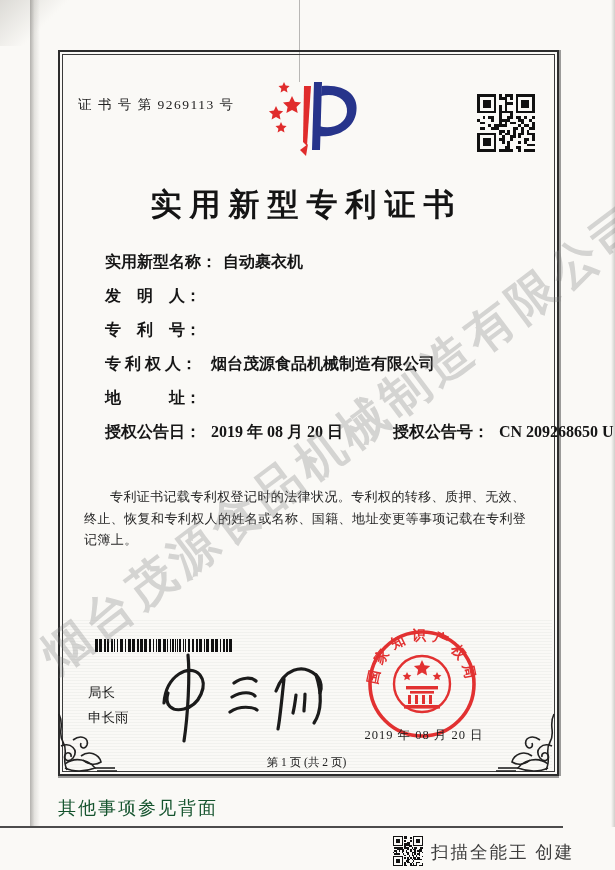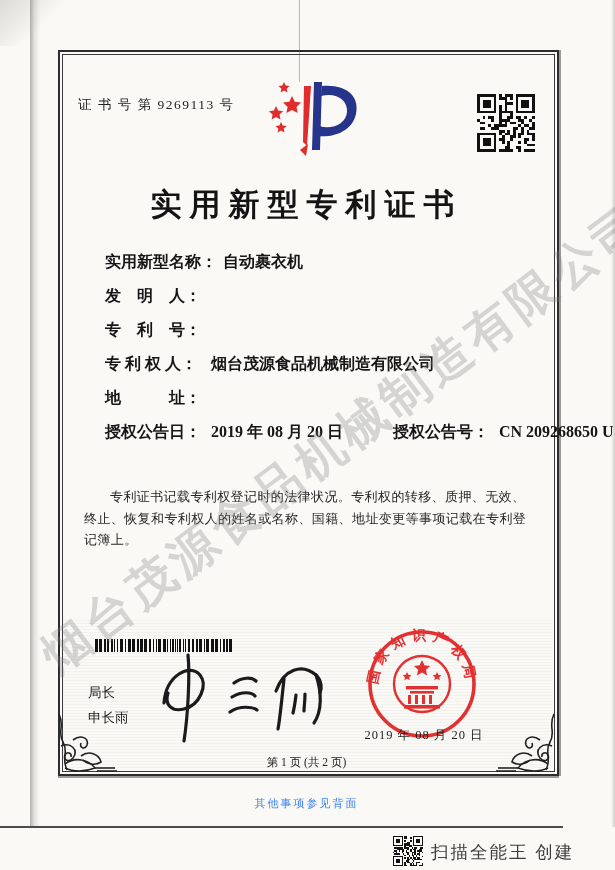--- a/index.html
+++ b/index.html
@@ -51,21 +51,21 @@
   .barcode i{display:block;}
 
   .commissioner{position:absolute;left:88px;top:680px;font-size:13.5px;line-height:25px;color:#1c1c1c;}
   .signature{position:absolute;left:150px;top:645px;width:180px;height:105px;}
 
   .seal{position:absolute;left:366px;top:628px;width:112px;height:112px;opacity:0.92;}
   .seal-date{position:absolute;left:360px;top:727px;width:128px;text-align:center;
     font-size:12.5px;letter-spacing:1px;color:#1e1e1e;}
 
   .page-footer{position:absolute;left:58px;top:755px;width:497px;text-align:center;font-size:11.5px;color:#222;}
-  .back-note{position:absolute;left:58px;top:796px;width:497px;text-align:center;font-size:11px;color:#3b82f6;letter-spacing:2px;}
+  .back-note{position:absolute;left:58px;top:796px;width:497px;text-align:left;font-size:18px;color:#14532d;letter-spacing:2px;}
 
   .corner{position:absolute;width:62px;height:62px;}
   .corner-bl{left:55px;top:712px;}
   .corner-br{left:496px;top:712px;transform:scaleX(-1);}
 
   .cut-line{position:absolute;left:0;top:826px;width:563px;height:2px;background:#4c4c4c;}
 
   .cs-label{position:absolute;left:431px;top:840px;font-size:17.5px;color:#3d3d3d;letter-spacing:2px;
     font-family:"Liberation Sans","DejaVu Sans",sans-serif;}
 

